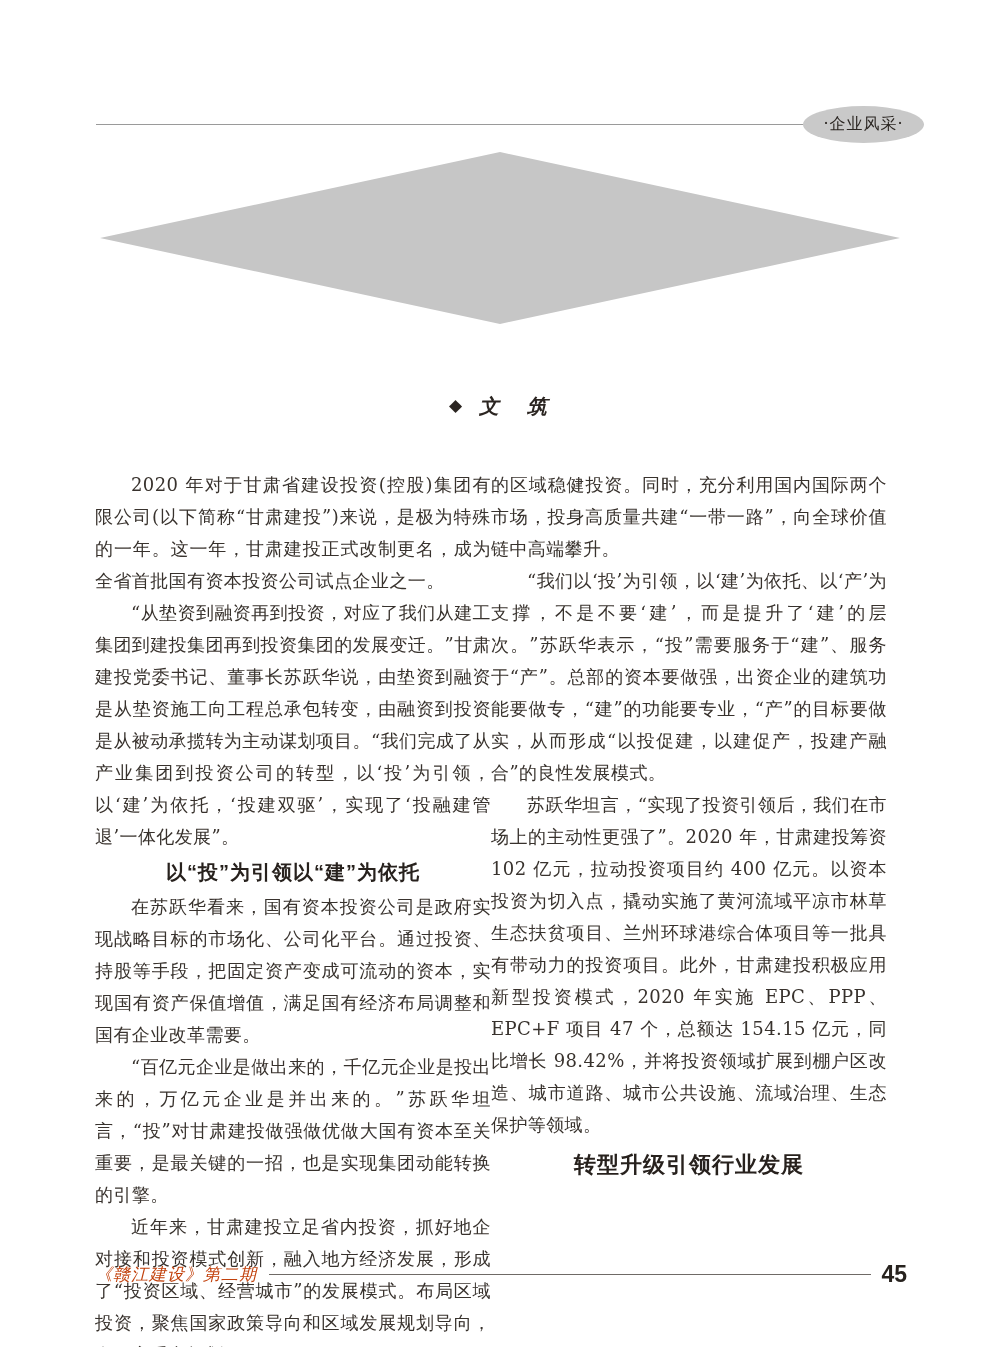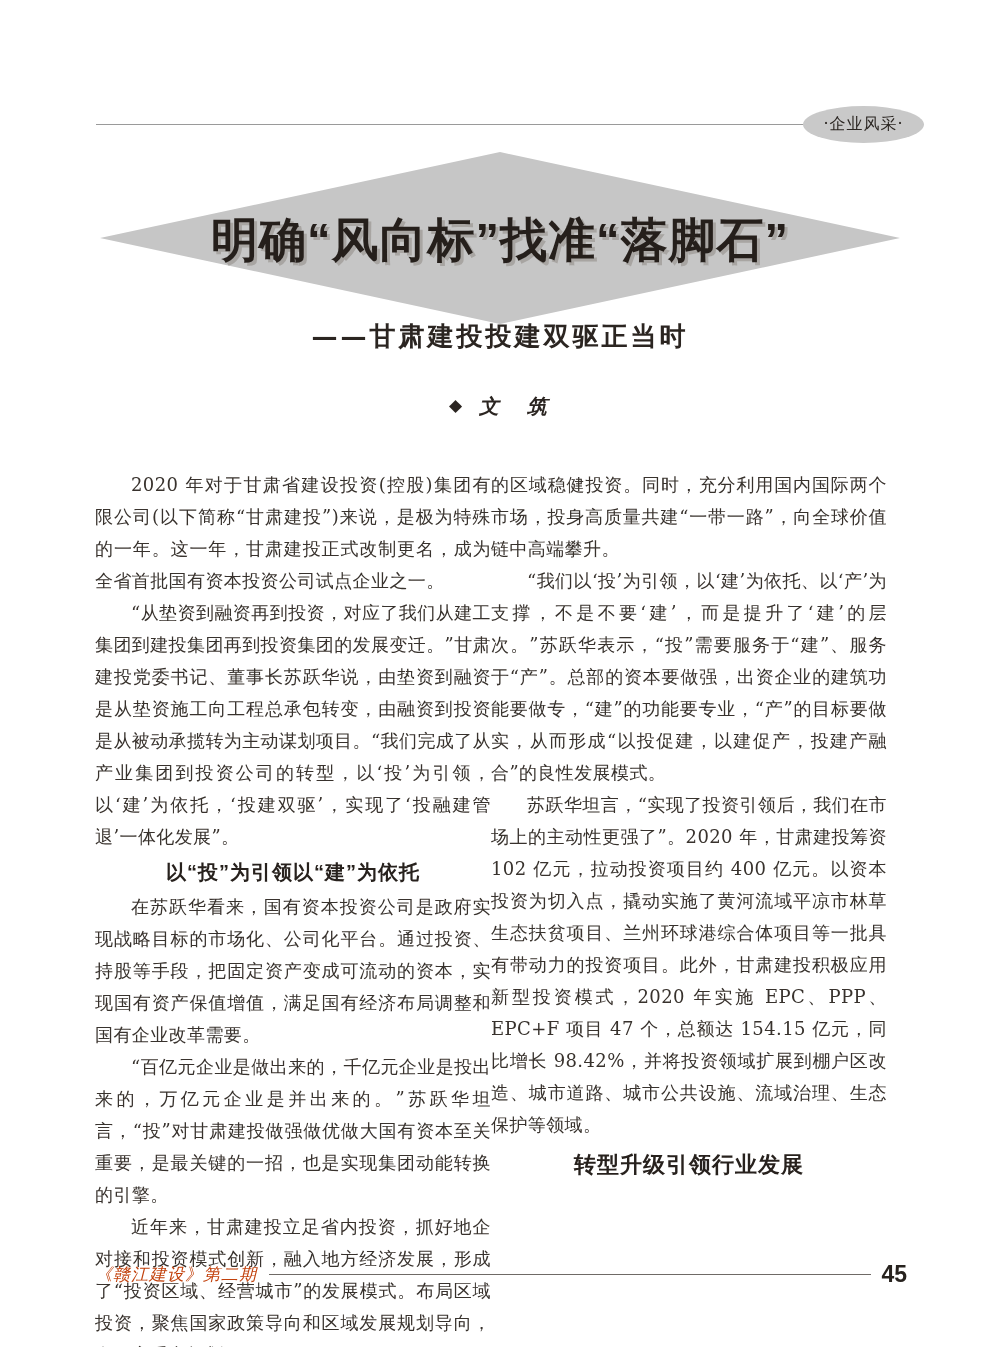--- a/index.html
+++ b/index.html
@@ -165,22 +165,20 @@
 <body>
 
 <div class="page">
 
   <div class="header-rule"></div>
   <div class="badge">
     <span>·企业风采·</span>
   </div>
 
   <div class="title-diamond"></div>
-  <div class="main-title">明确“风向标”找准“落脚石”</div>
-  <div class="subtitle">——甘肃建投投建双驱正当时</div>
   <div class="author-line">
     <span class="marker">◆</span>
     <span class="author-name">文　筑</span>
   </div>
 
   <div class="columns">
     <div class="col">
       <p class="indent">2020 年对于甘肃省建设投资(控股)集团有限公司(以下简称“甘肃建投”)来说，是极为特殊的一年。这一年，甘肃建投正式改制更名，成为全省首批国有资本投资公司试点企业之一。</p>
       <p class="indent">“从垫资到融资再到投资，对应了我们从建工集团到建投集团再到投资集团的发展变迁。”甘肃建投党委书记、董事长苏跃华说，由垫资到融资是从垫资施工向工程总承包转变，由融资到投资是从被动承揽转为主动谋划项目。“我们完成了从产业集团到投资公司的转型，以‘投’为引领，以‘建’为依托，‘投建双驱’，实现了‘投融建管退’一体化发展”。</p>
       <div class="section-heading">以“投”为引领以“建”为依托</div>

